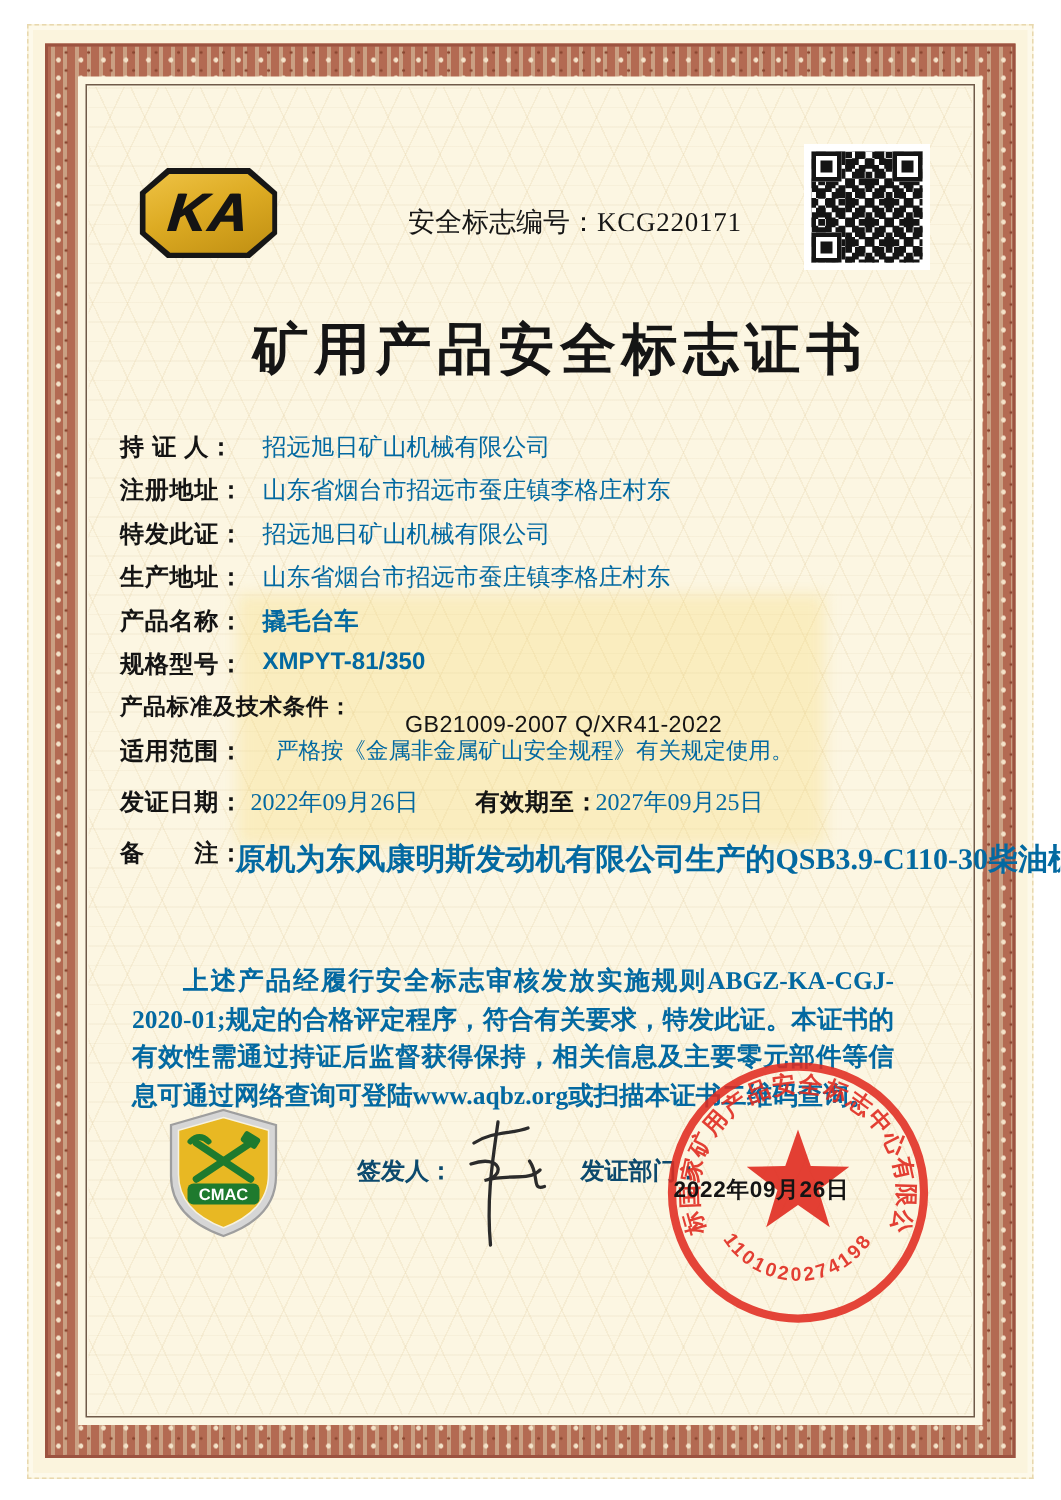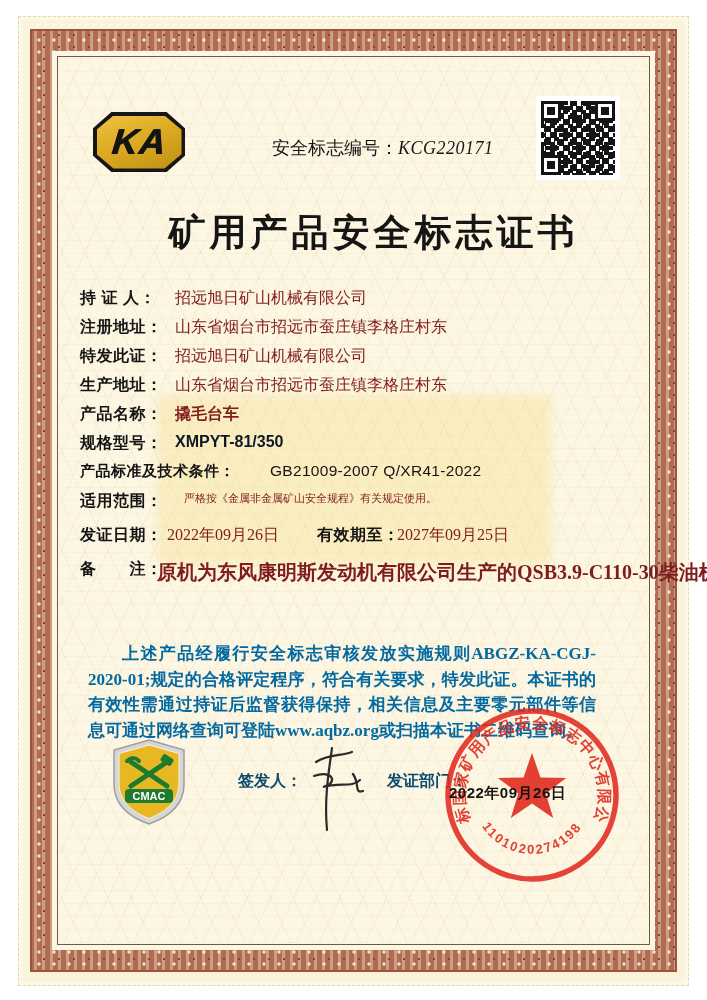--- a/index.html
+++ b/index.html
@@ -35,37 +35,37 @@
       clip-path:polygon(20% 0,80% 0,100% 27%,100% 73%,80% 100%,20% 100%,0 73%,0 27%);
       background:#161616;}
   .ka-in{position:absolute;left:3.5px;top:3.5px;right:3.5px;bottom:3.5px;
       clip-path:polygon(20% 0,80% 0,100% 27%,100% 73%,80% 100%,20% 100%,0 73%,0 27%);
       background:linear-gradient(160deg,#eec244 0%,#ddab23 45%,#c08f12 100%);
       display:flex;align-items:center;justify-content:center;}
   .ka-tx{font:italic 900 36px "Liberation Sans",sans-serif;color:#141414;
       transform:skewX(-6deg);letter-spacing:1px;text-shadow:1px 0 #141414;}
   
   .certno{left:272px;top:136px;font:400 18px "Liberation Serif",serif;color:#161616;}
-  .certno .num{font-family:"Liberation Serif",serif;letter-spacing:.5px;font-style:italic;}
+  .certno .num{font-family:"Liberation Serif",serif;letter-spacing:.5px;}
   
   .qr{left:536px;top:96px;width:84px;height:84px;background:#ffffff;}
   .qr-n{position:absolute;left:5px;top:5px;right:5px;bottom:5px;
       background:
        repeating-conic-gradient(#141414 0% 25%,rgba(0,0,0,0) 0% 50%) 0 0/9px 9px,
        repeating-conic-gradient(#141414 0% 25%,rgba(0,0,0,0) 0% 50%) 3px 5px/13px 13px;}
   .fp{position:absolute;width:14px;height:14px;background:#fff;border:3px solid #141414;}
   .fp i{position:absolute;left:3px;top:3px;width:8px;height:8px;background:#141414;}
   
   .title{left:0;right:0;top:208px;text-align:center;
       font:700 37px "Liberation Serif",serif;color:#151515;letter-spacing:4px;padding-left:40px;}
   
   .lbl{font:700 16px "Liberation Sans",sans-serif;color:#141414;letter-spacing:.5px;}
-  .val{font:400 16px "Liberation Serif",serif;color:#7f1d1d;}
-  .vb{font:700 16px "Liberation Sans",sans-serif;color:#0f172a;text-align:center;}
-  .vs{font:400 15.5px "Liberation Sans",sans-serif;color:#141414;letter-spacing:.3px;}
+  .val{font:400 16px "Liberation Serif",serif;color:#0369a1;}
+  .vb{font:700 16px "Liberation Sans",sans-serif;color:#0369a1;text-align:center;}
+  .vs{font:400 15.5px "Liberation Sans",sans-serif;color:#141414;letter-spacing:.3px;margin-top:13px;}
   
   .para{left:88px;top:641px;width:508px;white-space:normal;text-indent:2em;
       font:700 17px "Liberation Serif",serif;color:#0369a1;line-height:25.5px;text-align:justify;}
   
   .sig-lbl{font:700 16px "Liberation Sans",sans-serif;color:#0c4a6e;}
   .seal-date{left:449px;top:784px;font:700 15px "Liberation Sans",sans-serif;color:#141414;
       letter-spacing:.5px;z-index:5;}
   svg{display:block;}
 </style>
 </head>
@@ -119,21 +119,21 @@
   <div class="abs lbl" style="left:80px;top:404px">产品名称：</div>
   <div class="abs val" style="left:175px;top:404px;font-weight:700">撬毛台车</div>
 
   <div class="abs lbl" style="left:80px;top:433px">规格型号：</div>
   <div class="abs vb" style="left:175px;top:433px">XMPYT-81/350</div>
 
   <div class="abs lbl" style="left:80px;top:462px;font-size:15px">产品标准及技术条件：</div>
   <div class="abs vs" style="left:270px;top:462px">GB21009-2007 Q/XR41-2022</div>
 
   <div class="abs lbl" style="left:80px;top:491px">适用范围：</div>
-  <div class="abs val" style="left:184px;top:491px;font-size:11px">严格按《金属非金属矿山安全规程》有关规定使用。</div>
+  <div class="abs val" style="left:184px;top:491px;font-size:15px">严格按《金属非金属矿山安全规程》有关规定使用。</div>
 
   <div class="abs lbl" style="left:80px;top:525px">发证日期：</div>
   <div class="abs val" style="left:167px;top:525px">2022年09月26日</div>
   <div class="abs lbl" style="left:317px;top:525px">有效期至：</div>
   <div class="abs val" style="left:397px;top:525px">2027年09月25日</div>
 
   <div class="abs lbl" style="left:80px;top:559px">备　　注：</div>
   <div class="abs val" style="left:157px;top:559px;font-weight:700;font-size:20px">原机为东风康明斯发动机有限公司生产的QSB3.9-C110-30柴油机。</div>
 
   <div class="abs para">上述产品经履行安全标志审核发放实施规则ABGZ-KA-CGJ-2020-01;规定的合格评定程序，符合有关要求，特发此证。本证书的有效性需通过持证后监督获得保持，相关信息及主要零元部件等信息可通过网络查询可登陆www.aqbz.org或扫描本证书二维码查询。</div>

